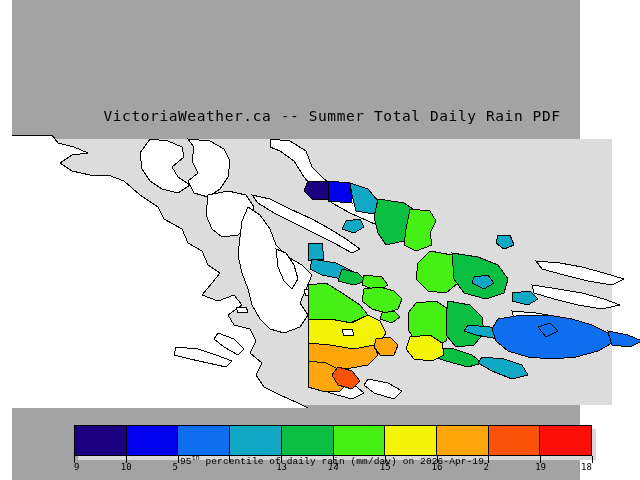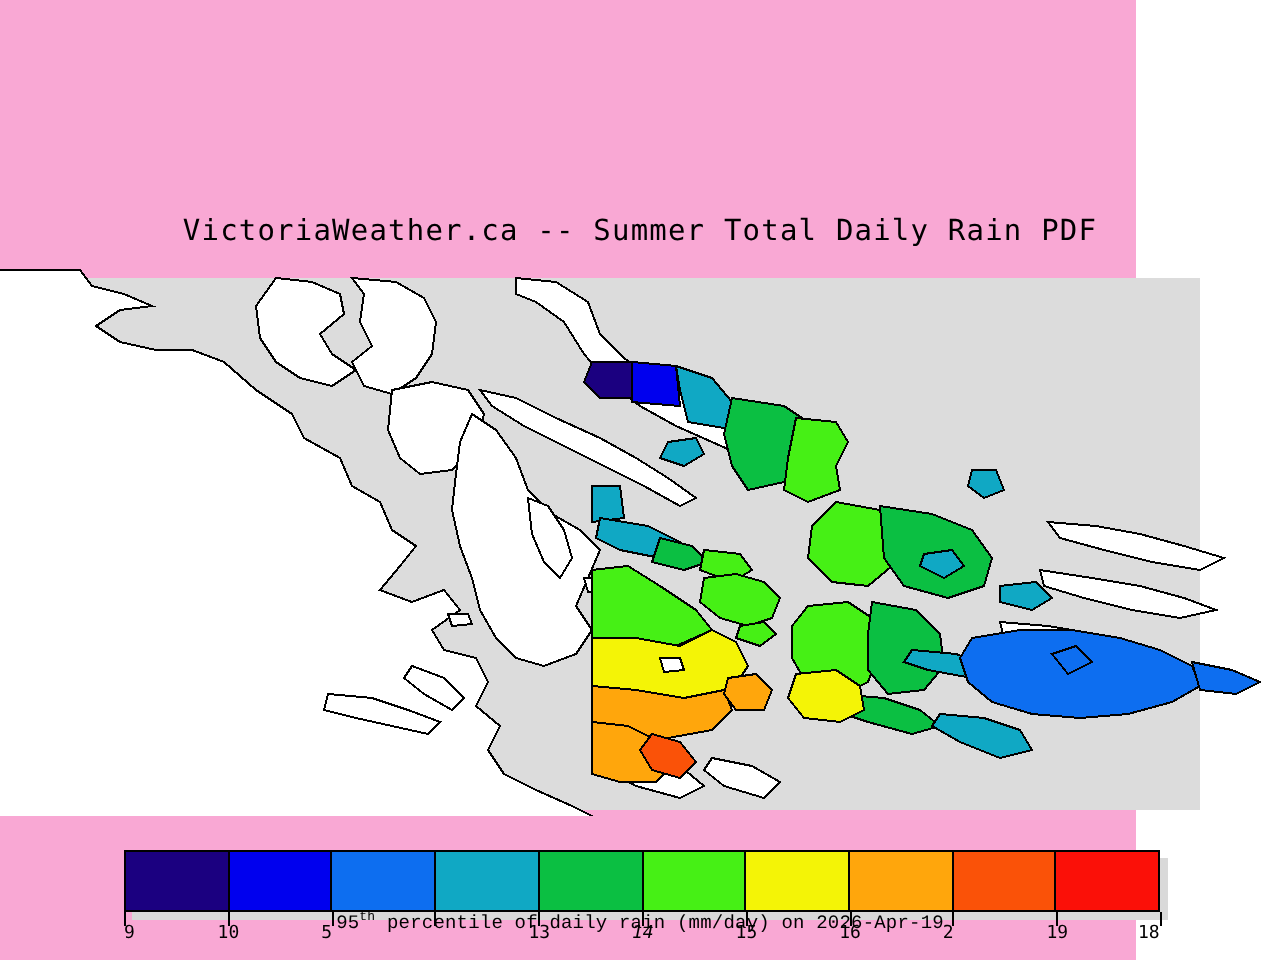--- a/index.html
+++ b/index.html
@@ -10,24 +10,24 @@
   }
   body {
     width: 640px;
     height: 480px;
     position: relative;
     overflow: hidden;
     font-family: "DejaVu Sans", sans-serif;
   }
   #stage {
     position: absolute;
-    left: 0; top: 0;
+    left: 12px; top: 0;
     width: 568px;
     height: 480px;
-    background: #f9a8d4;
+    background: #a3a3a3;
   }
   
   #title {
     position: absolute;
     left: 0;
     top: 108px;
     width: 640px;
     text-align: center;
     font-family: "DejaVu Sans Mono", monospace;
     font-size: 14.5px;

